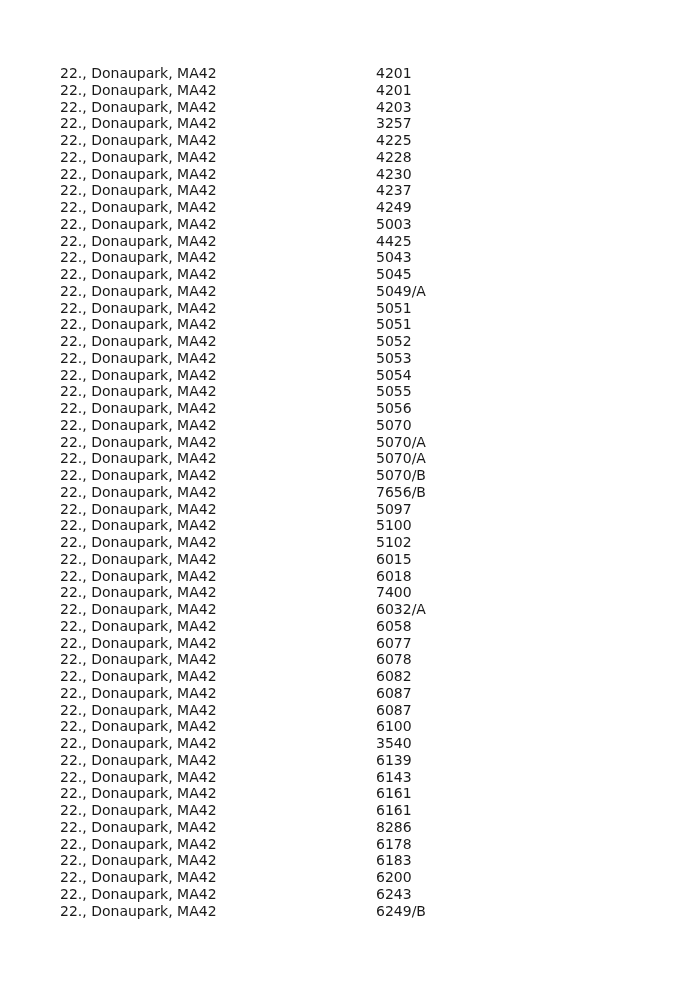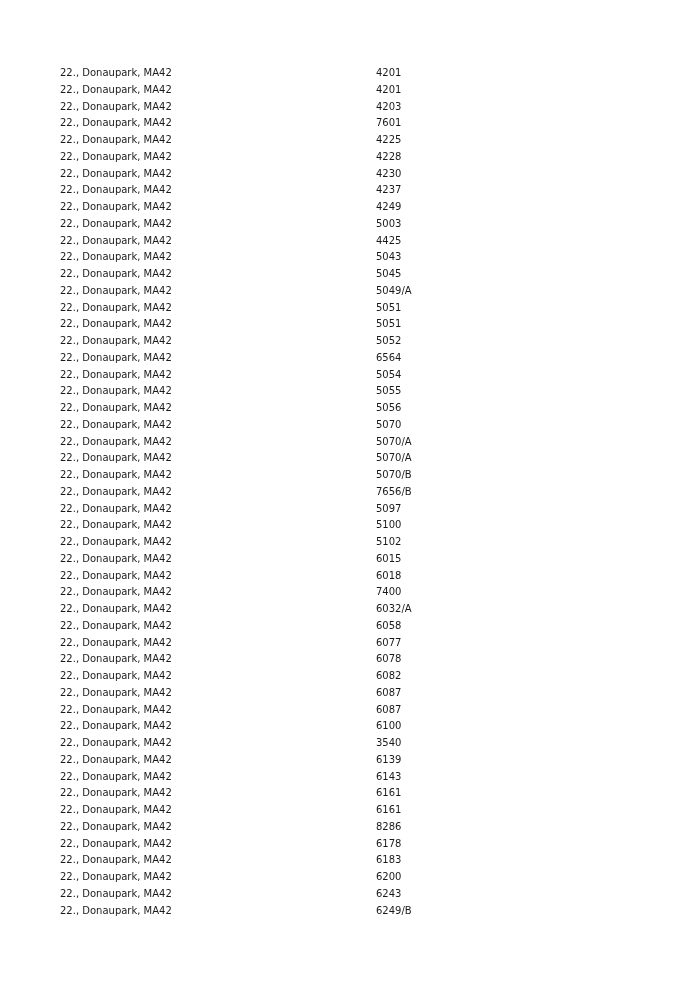--- a/index.html
+++ b/index.html
@@ -26,21 +26,21 @@
     .table {
       position: absolute;
       left: 60px;
       top: 65px;
       width: 420px;
     }
     .row {
       position: relative;
       height: 16.75px;
       line-height: 16.75px;
-      font-size: 10px;
+      font-size: 14px;
       white-space: nowrap;
     }
     .cell-location {
       position: absolute;
       left: 0;
       top: 0;
     }
     .cell-number {
       position: absolute;
       left: 316px;
@@ -59,21 +59,21 @@
       <div class="row">
         <span class="cell-location">22., Donaupark, MA42</span>
         <span class="cell-number">4201</span>
       </div>
       <div class="row">
         <span class="cell-location">22., Donaupark, MA42</span>
         <span class="cell-number">4203</span>
       </div>
       <div class="row">
         <span class="cell-location">22., Donaupark, MA42</span>
-        <span class="cell-number">7601</span>
+        <span class="cell-number">3257</span>
       </div>
       <div class="row">
         <span class="cell-location">22., Donaupark, MA42</span>
         <span class="cell-number">4225</span>
       </div>
       <div class="row">
         <span class="cell-location">22., Donaupark, MA42</span>
         <span class="cell-number">4228</span>
       </div>
       <div class="row">
@@ -115,21 +115,21 @@
       <div class="row">
         <span class="cell-location">22., Donaupark, MA42</span>
         <span class="cell-number">5051</span>
       </div>
       <div class="row">
         <span class="cell-location">22., Donaupark, MA42</span>
         <span class="cell-number">5052</span>
       </div>
       <div class="row">
         <span class="cell-location">22., Donaupark, MA42</span>
-        <span class="cell-number">6564</span>
+        <span class="cell-number">5053</span>
       </div>
       <div class="row">
         <span class="cell-location">22., Donaupark, MA42</span>
         <span class="cell-number">5054</span>
       </div>
       <div class="row">
         <span class="cell-location">22., Donaupark, MA42</span>
         <span class="cell-number">5055</span>
       </div>
       <div class="row">

